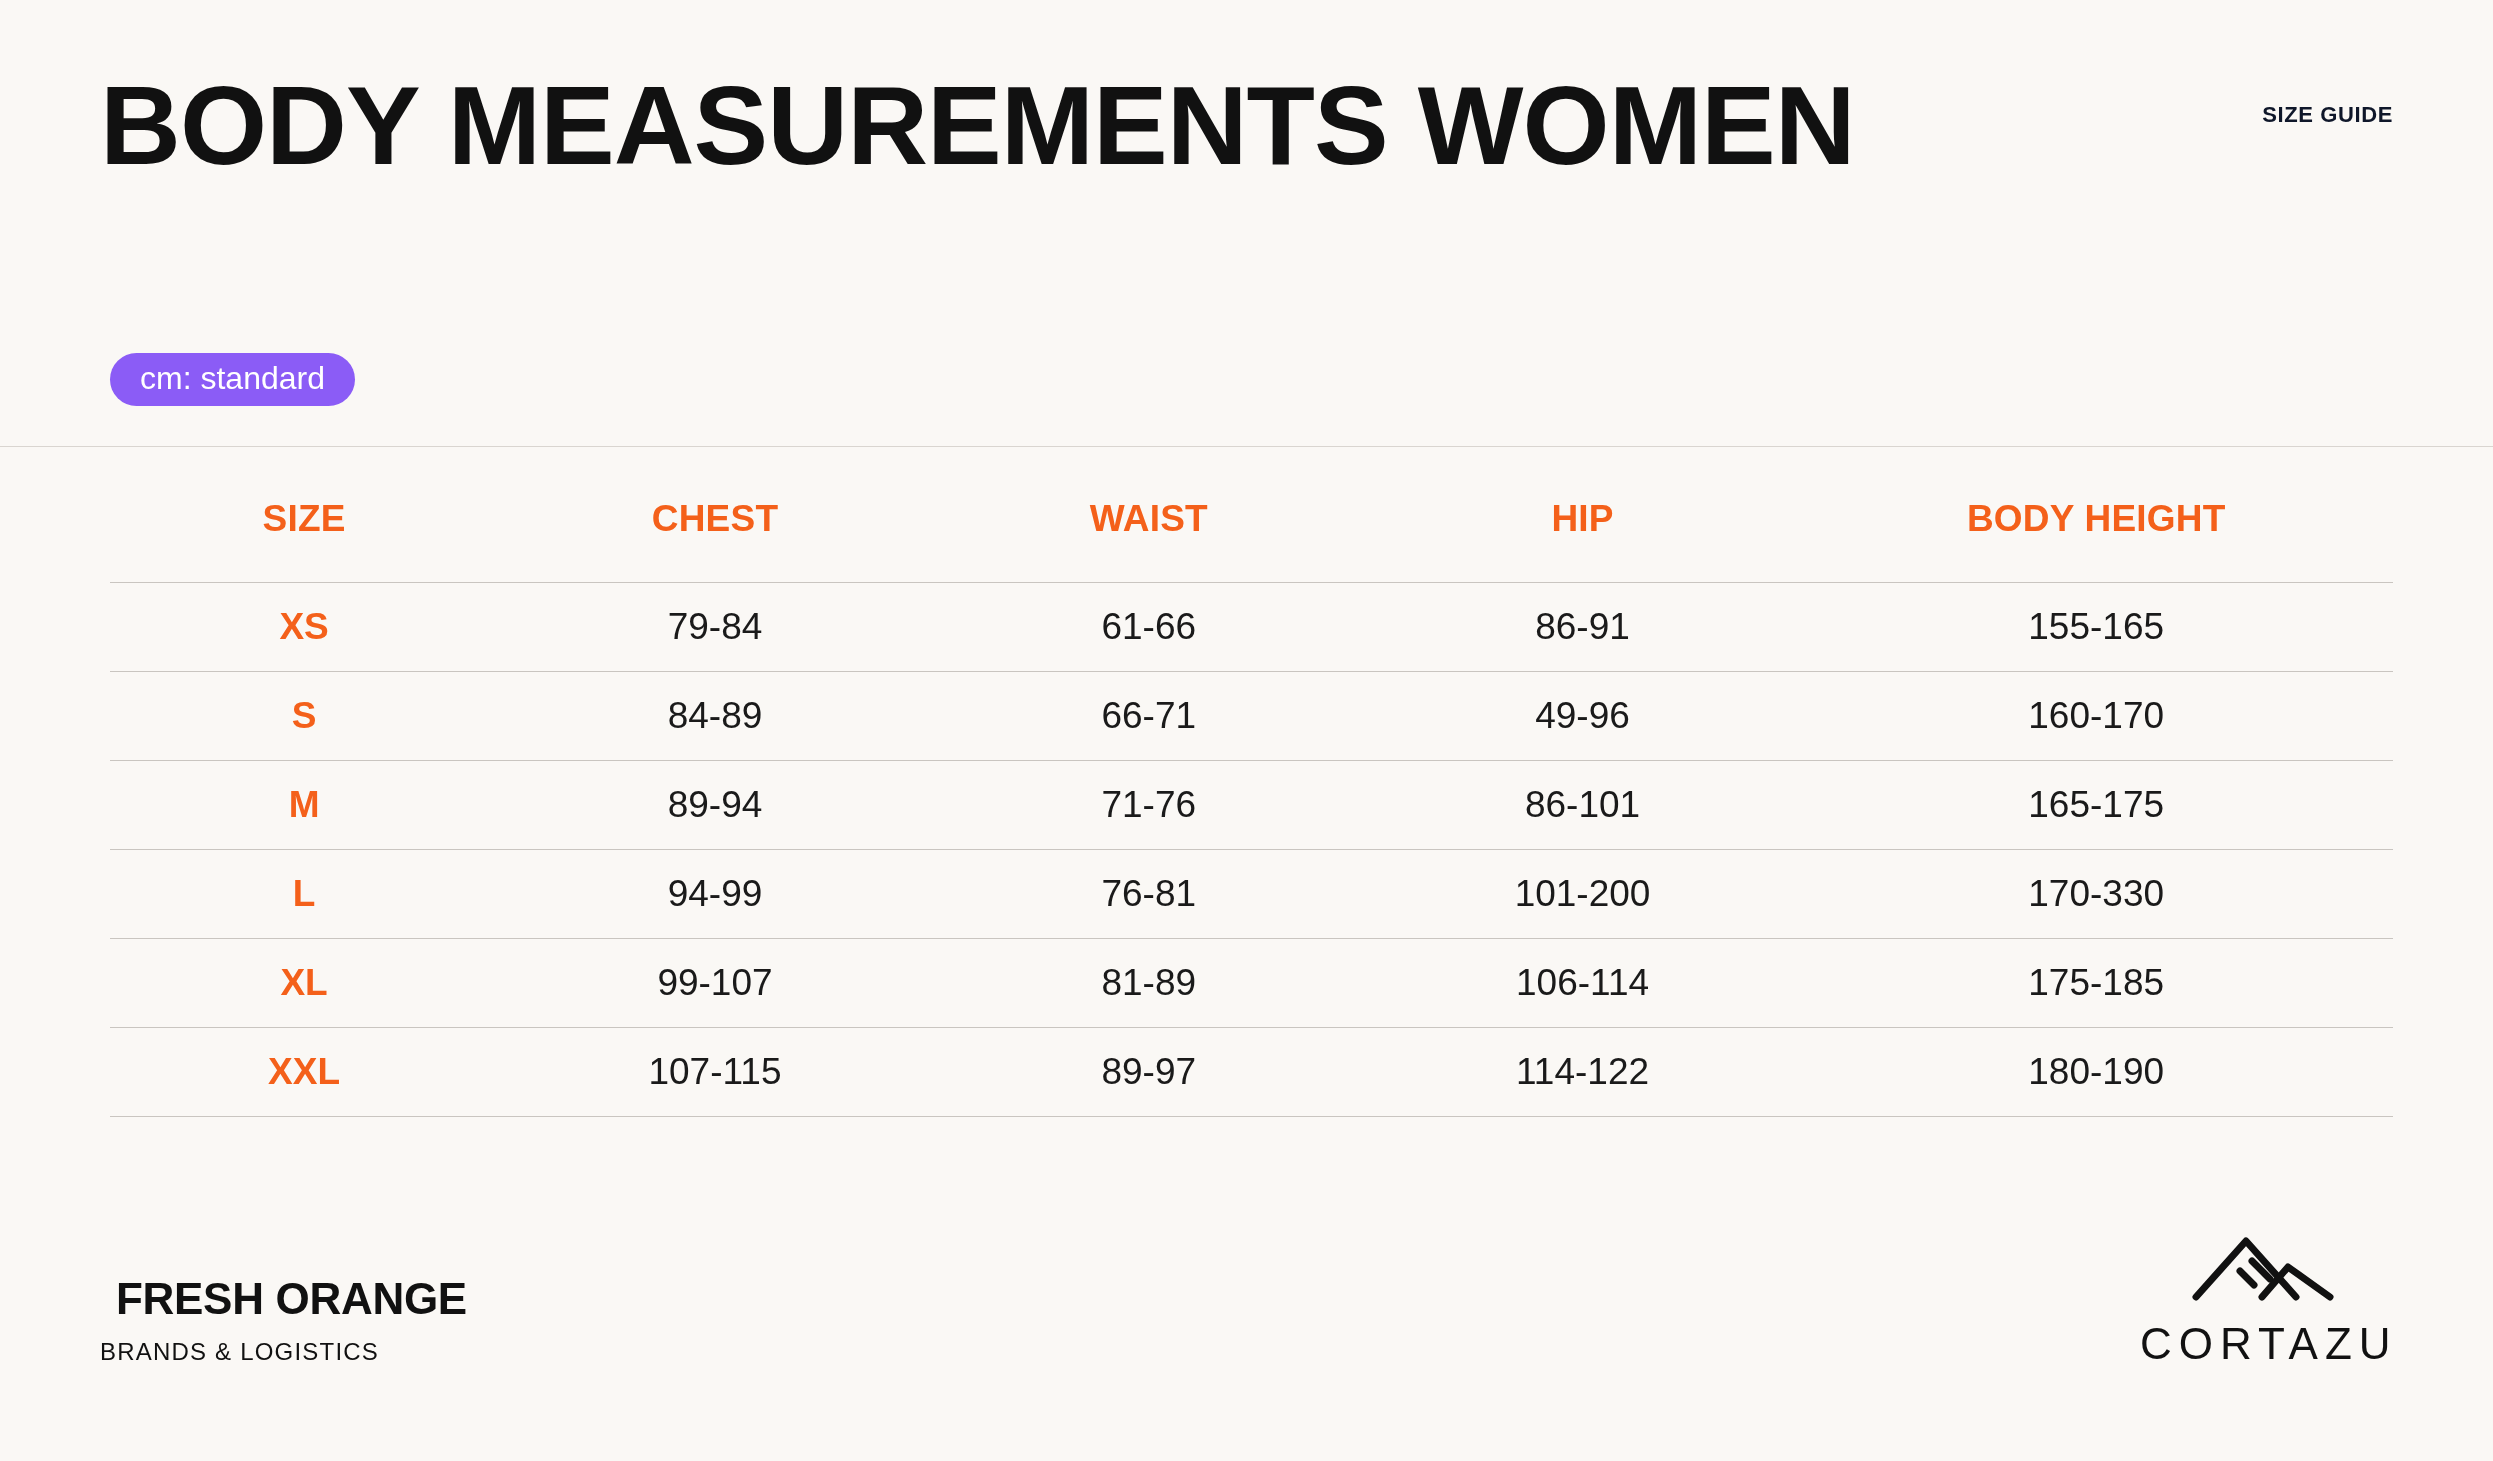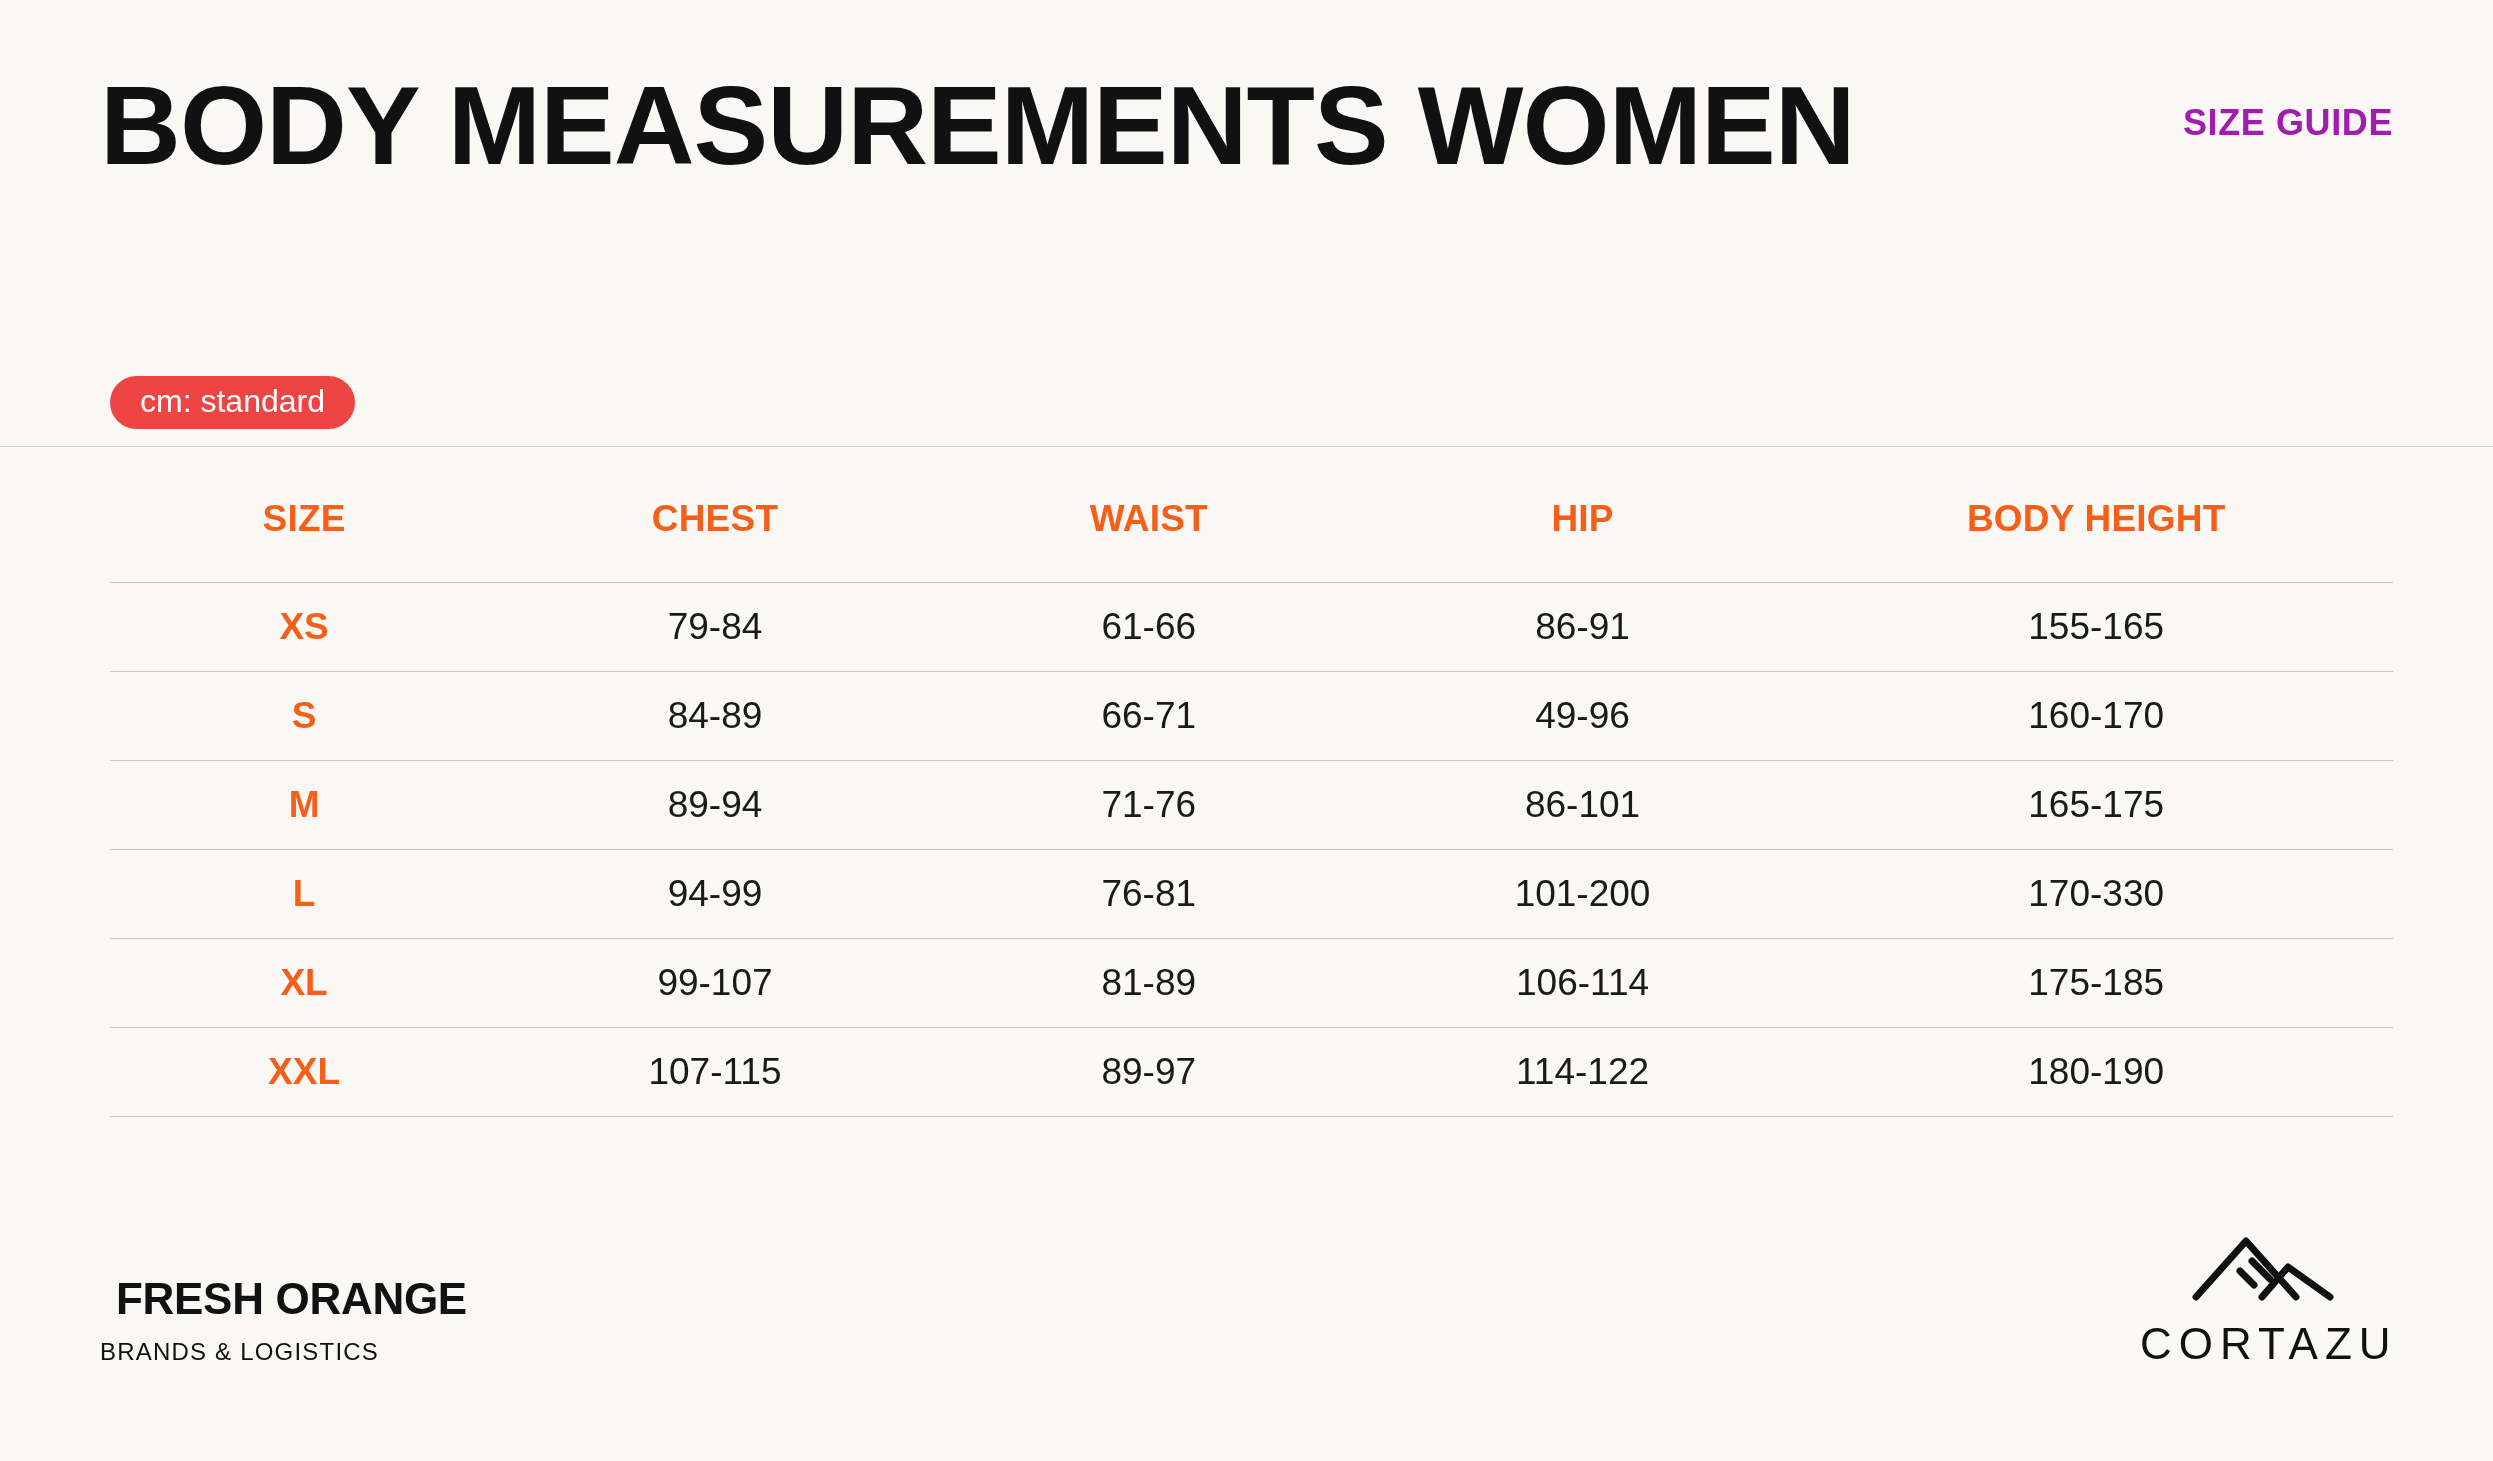--- a/index.html
+++ b/index.html
@@ -40,32 +40,32 @@
     letter-spacing: -1px;
     line-height: 1;
     margin: 0;
     white-space: nowrap;
     color: #111111;
   }
   .size-guide-label {
     position: absolute;
     right: 0;
     top: 42px;
-    font-size: 36px;
+    font-size: 22px;
     font-weight: 700;
     letter-spacing: 0.6px;
-    color: #a21caf;
+    color: #0f172a;
   }
 
   
   .unit-pill {
     position: absolute;
     left: 110px;
-    top: 376px;
-    background: #ef4444;
+    top: 353px;
+    background: #8b5cf6;
     color: #ffffff;
     border-radius: 999px;
     padding: 9px 30px 12px 30px;
     font-size: 32px;
     line-height: 1;
     font-weight: 400;
     display: inline-block;
     border: none;
     cursor: pointer;
   }

